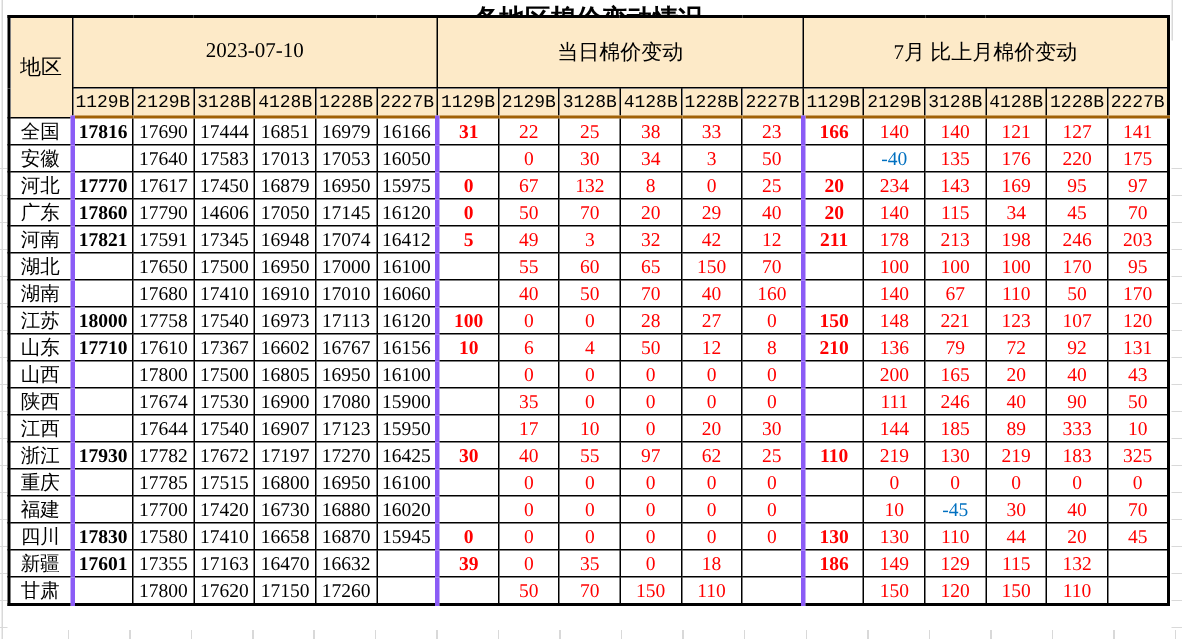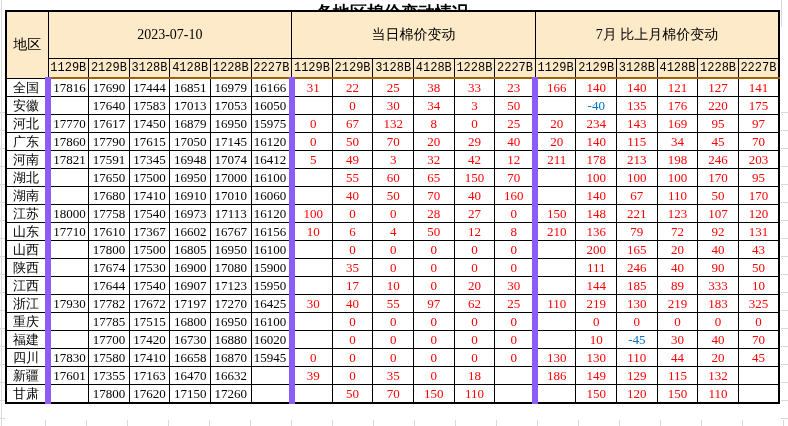--- a/index.html
+++ b/index.html
@@ -29,21 +29,21 @@
     font-weight:normal;overflow:hidden;white-space:nowrap;
   }
   .hdr{background:#fdeac8;}
   tr.group-row th{height:46px;font-size:14px;}
   tr.sub-row th{height:18px;font-size:12px;border-bottom:2px solid #a16207;font-family:Liberation Mono, monospace;}
   th.region-h{font-size:14px;border-right:2px solid #000;}
   th.g{border-left:2px solid #000;}
   th.g-monthly{vertical-align:bottom;text-align:left;padding-left:22px;padding-bottom:1px;}
   tbody td{height:17px;line-height:17px;font-size:13px;color:#000;}
   tbody td.region{font-size:13px;}
-  tbody td.gsep{border-left:6px solid #8b5cf6;}
+  tbody td.gsep{border-left:3px solid #8b5cf6;font-weight:bold;}
   tbody td.chg{color:#ff0000;}
   tbody td.neg{color:#0070c0;text-align:center;}
 </style>
 </head>
 <body>
 
 <div class="stage">
   <div class="vline" style="left:1px;top:0;height:426px;"></div>
   <div class="vline" style="left:781px;top:0;height:27px;"></div>
   <div class="strip-left"></div>
@@ -145,21 +145,21 @@
           <td class="chg">234</td>
           <td class="chg">143</td>
           <td class="chg">169</td>
           <td class="chg">95</td>
           <td class="chg">97</td>
         </tr>
         <tr>
           <td class="region">广东</td>
           <td class="gsep">17860</td>
           <td>17790</td>
-          <td>17615</td>
+          <td>14606</td>
           <td>17050</td>
           <td>17145</td>
           <td>16120</td>
           <td class="gsep chg">0</td>
           <td class="chg">50</td>
           <td class="chg">70</td>
           <td class="chg">20</td>
           <td class="chg">29</td>
           <td class="chg">40</td>
           <td class="gsep chg">20</td>

